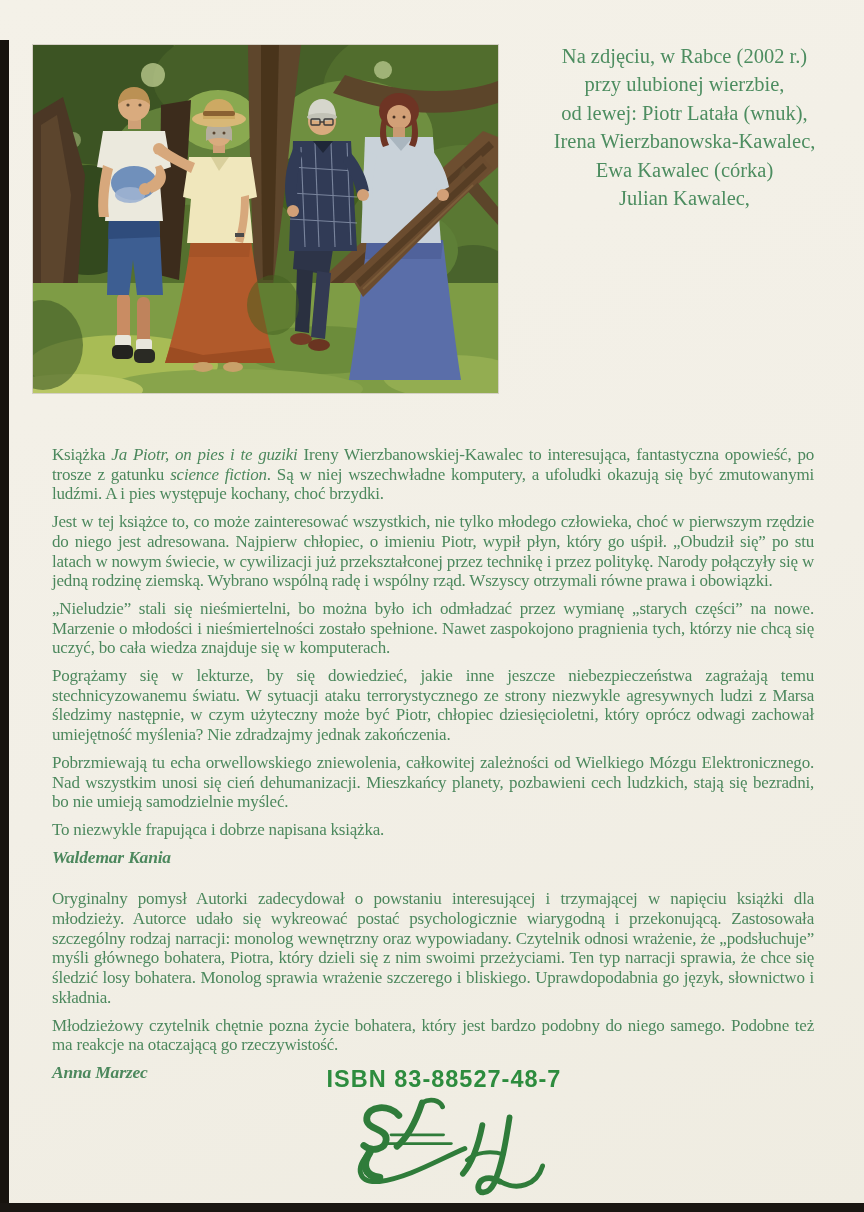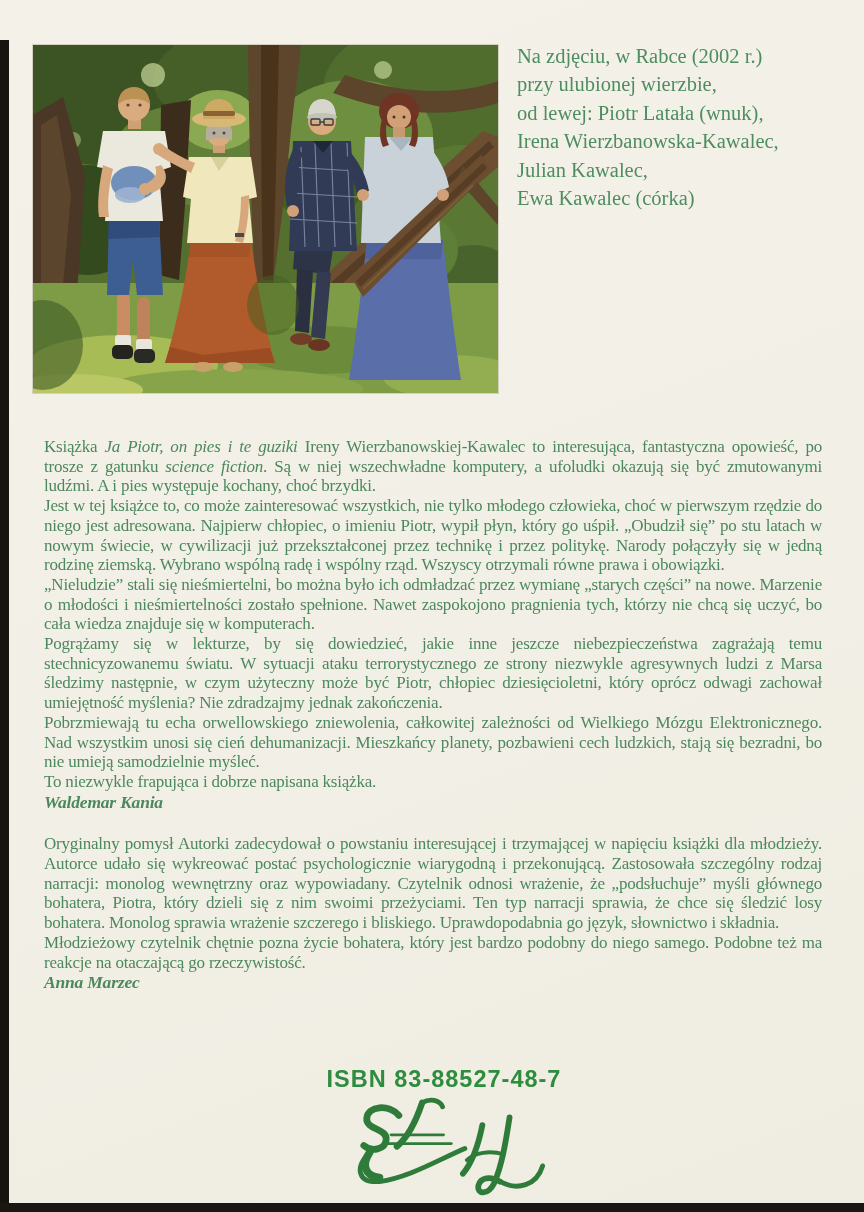--- a/index.html
+++ b/index.html
@@ -5,26 +5,26 @@
   html,body{margin:0;padding:0;}
   body{
     width:864px;height:1212px;position:relative;overflow:hidden;
     background:linear-gradient(160deg,#f4f1e8 0%,#f2efe6 55%,#efece1 100%);
     font-family:"Liberation Serif", serif;
   }
   .scan-edge-left{position:absolute;left:0;top:40px;bottom:0;width:9px;background:#17130e;}
   .scan-edge-bottom{position:absolute;left:0;bottom:0;width:100%;height:9px;background:#1a1612;}
   .photo{position:absolute;left:33px;top:45px;width:465px;height:348px;box-shadow:0 0 0 1px rgba(120,110,90,.25);}
   .photo svg{display:block;width:100%;height:100%;}
-  .caption{position:absolute;left:517px;top:42px;width:335px;color:#4d8d60;font-size:20.5px;line-height:28.4px;}
+  .caption{position:absolute;left:517px;top:42px;width:335px;color:#4d8d60;font-size:20.5px;line-height:28.4px;text-align:center;}
   .text-block{
     position:absolute;left:44px;top:437px;width:778px;
     color:#4c885d;font-size:17px;line-height:19.7px;letter-spacing:-0.2px;
   }
-  .text-block p{margin:0;text-align:justify;}
+  .text-block p{margin:8px;text-align:justify;}
   .it{font-style:italic;}
   p.sig{text-align:left;font-style:italic;font-weight:bold;font-size:17.5px;padding-right:4px;margin-top:1px;}
   p.review2-start{margin-top:22px;}
   .isbn{
     position:absolute;left:0;top:1066px;width:864px;text-align:center;
     font-family:"Liberation Sans", sans-serif;font-weight:bold;
     font-size:23.5px;letter-spacing:1px;color:#2d8c3e;margin-left:12px;
   }
   .logo{position:absolute;left:336px;top:1096px;width:215px;height:102px;}
   .logo svg{display:block;width:100%;height:100%;}
@@ -188,22 +188,22 @@
         <ellipse cx="240" cy="260" rx="26" ry="30" fill="#44601f" opacity="0.5"></ellipse>
       </g>
     </svg>
   </div>
 
   <div class="caption">
     <div>Na zdjęciu, w Rabce (2002 r.)</div>
     <div>przy ulubionej wierzbie,</div>
     <div>od lewej: Piotr Latała (wnuk),</div>
     <div>Irena Wierzbanowska-Kawalec,</div>
+    <div>Ewa Kawalec (córka)</div>
     <div>Julian Kawalec,</div>
-    <div>Ewa Kawalec (córka)</div>
   </div>
 
   <div class="text-block">
     <p>
       <span>Książka </span><span class="it">Ja Piotr, on pies i te guziki</span><span> Ireny Wierzbanowskiej-Kawalec to interesująca, fantastyczna opowieść, po trosze z gatunku </span><span class="it">science fiction</span><span>. Są w niej wszechwładne komputery, a ufoludki okazują się być zmutowanymi ludźmi. A i pies występuje kochany, choć brzydki.</span>
     </p>
     <p>Jest w tej książce to, co może zainteresować wszystkich, nie tylko młodego człowieka, choć w pierwszym rzędzie do niego jest adresowana. Najpierw chłopiec, o imieniu Piotr, wypił płyn, który go uśpił. „Obudził się” po stu latach w nowym świecie, w cywilizacji już przekształconej przez technikę i przez politykę. Narody połączyły się w jedną rodzinę ziemską. Wybrano wspólną radę i wspólny rząd. Wszyscy otrzymali równe prawa i obowiązki.</p>
     <p>„Nieludzie” stali się nieśmiertelni, bo można było ich odmładzać przez wymianę „starych części” na nowe. Marzenie o młodości i nieśmiertelności zostało spełnione. Nawet zaspokojono pragnienia tych, którzy nie chcą się uczyć, bo cała wiedza znajduje się w komputerach.</p>
     <p>Pogrążamy się w lekturze, by się dowiedzieć, jakie inne jeszcze niebezpieczeństwa zagrażają temu stechnicyzowanemu światu. W sytuacji ataku terrorystycznego ze strony niezwykle agresywnych ludzi z Marsa śledzimy następnie, w czym użyteczny może być Piotr, chłopiec dziesięcioletni, który oprócz odwagi zachował umiejętność myślenia? Nie zdradzajmy jednak zakończenia.</p>
     <p>Pobrzmiewają tu echa orwellowskiego zniewolenia, całkowitej zależności od Wielkiego Mózgu Elektronicznego. Nad wszystkim unosi się cień dehumanizacji. Mieszkańcy planety, pozbawieni cech ludzkich, stają się bezradni, bo nie umieją samodzielnie myśleć.</p>

